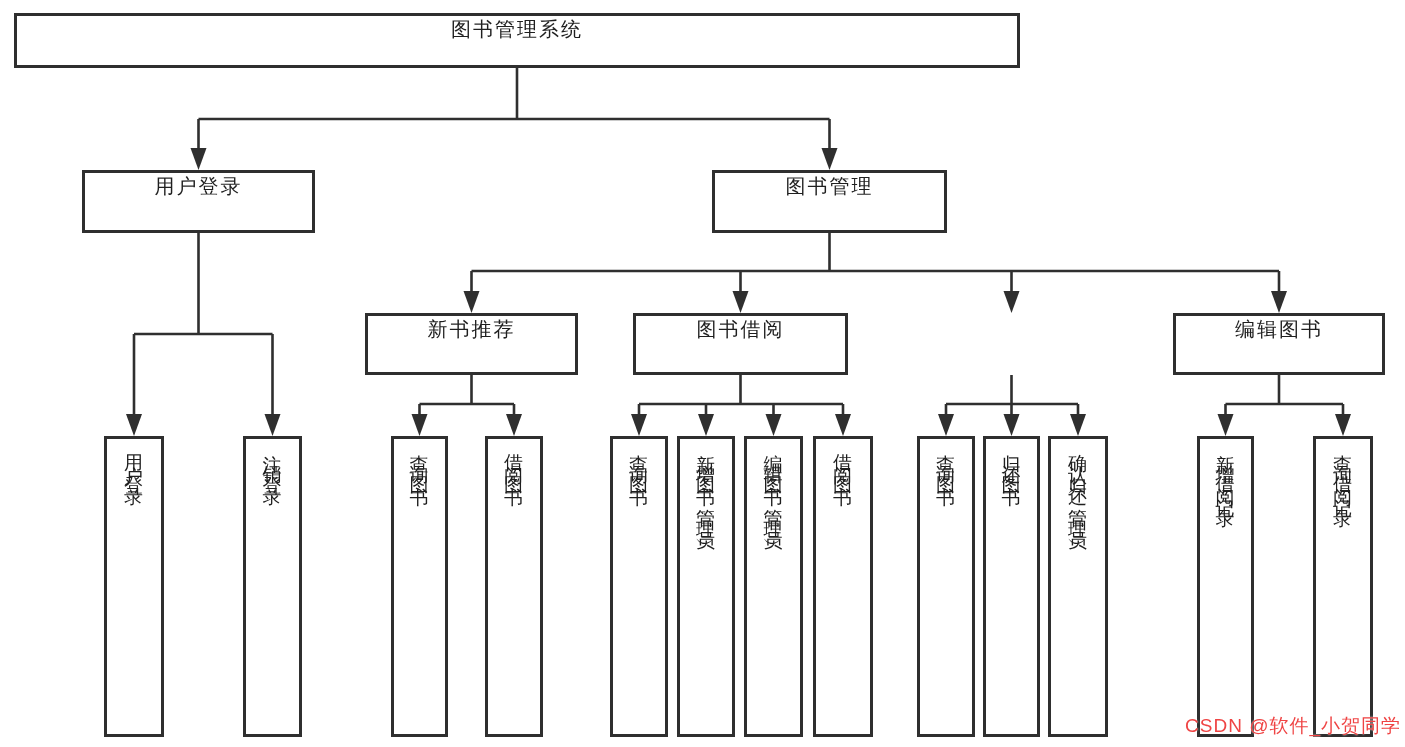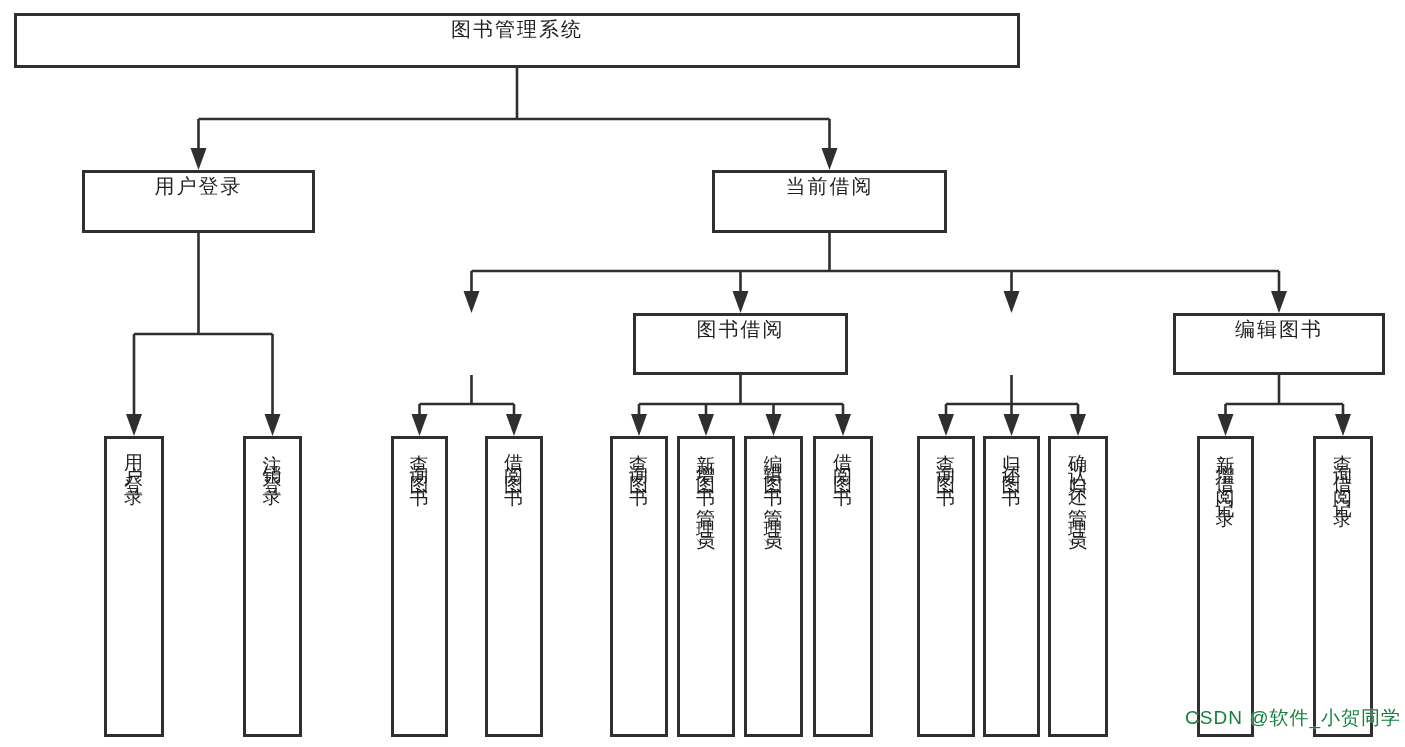--- a/index.html
+++ b/index.html
@@ -34,25 +34,25 @@
   }
   #connectors{
     position:absolute;
     left:0;top:0;
     z-index:2;
     pointer-events:none;
   }
   #watermark{
     position:absolute;
     right:4px;
-    bottom:16px;
+    bottom:8px;
     z-index:3;
     font-size:19px;
     letter-spacing:1px;
-    color:#15803d;
+    color:#ef4444;
     text-shadow:0 0 2px #ffffff;
     white-space:nowrap;
   }
 </style>
 </head>
 <body>
 
 <div id="canvas">
 
   <svg id="connectors" width="1405" height="747" viewBox="0 0 1405 747">
@@ -88,23 +88,26 @@
   </svg>
 
   <div class="box hbox" style="left:14px;top:13px;width:1006px;height:55px">
     <span>图书管理系统</span>
   </div>
 
   <div class="box hbox" style="left:82px;top:170px;width:233px;height:63px">
     <span>用户登录</span>
   </div>
   <div class="box hbox" style="left:712px;top:170px;width:235px;height:63px">
-    <span>当前借阅</span>
+    <span>图书管理</span>
   </div>
 
+  <div class="box hbox" style="left:365px;top:313px;width:213px;height:62px">
+    <span>新书推荐</span>
+  </div>
   <div class="box hbox" style="left:633px;top:313px;width:215px;height:62px">
     <span>图书借阅</span>
   </div>
   <div class="box hbox" style="left:1173px;top:313px;width:212px;height:62px">
     <span>编辑图书</span>
   </div>
 
   <div class="box vbox" style="left:104px;top:436px;width:60px;height:301px">
     <span>用户登录</span>
   </div>

